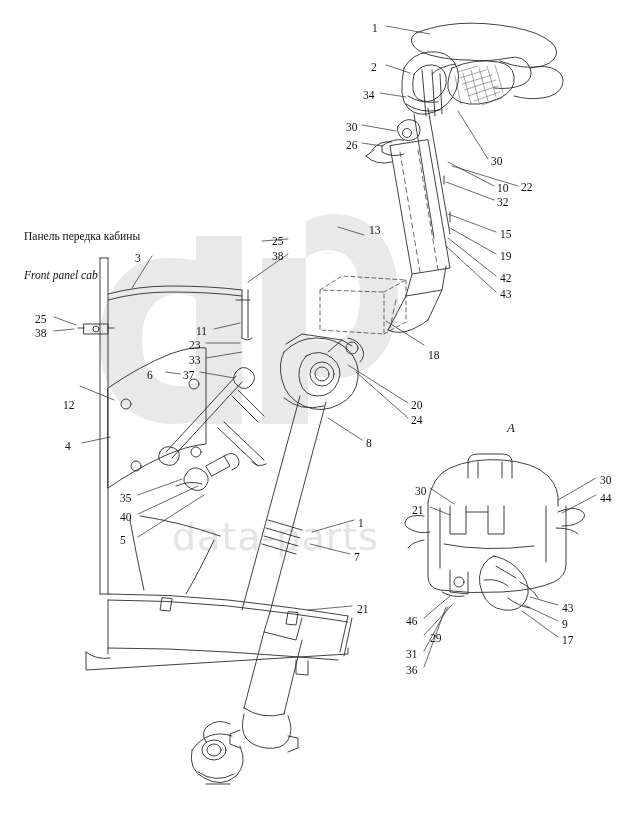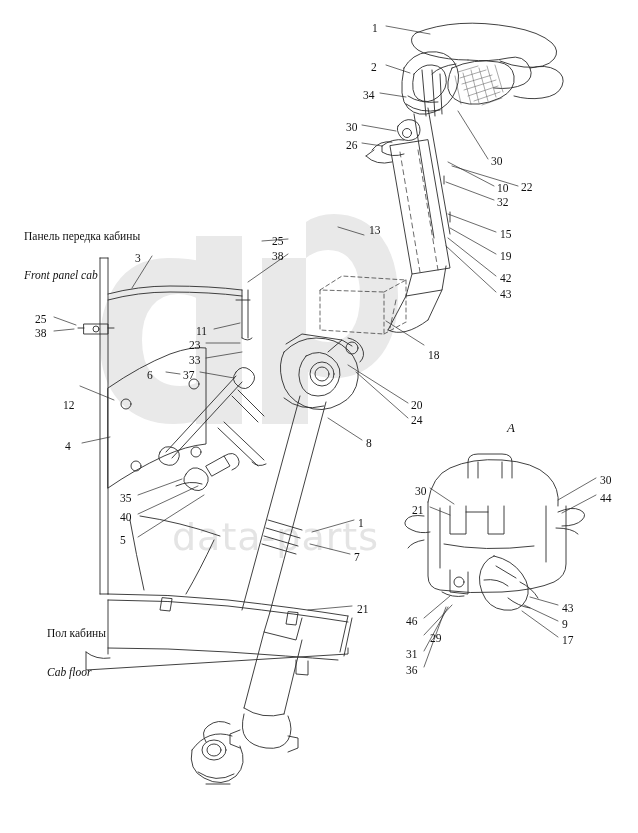--- a/index.html
+++ b/index.html
@@ -336,24 +336,20 @@
         <path d="M424 635 l28 -30"></path>
         <path d="M424 651 l24 -44"></path>
         <path d="M424 667 l22 -60"></path>
       </g>
     </g>
   </svg>
 
   <div class="cap" style="left:24px; top:204px;">
     <span class="norm">Панель передка кабины</span>
     <span class="ital">Front panel cab</span>
-  </div>
-  <div class="cap" style="left:47px; top:601px;">
-    <span class="norm">Пол кабины</span>
-    <span class="ital">Cab floor</span>
   </div>
 
   <div class="secletter" style="left:507px; top:420px;">A</div>
 
   <div id="callouts">
       <div class="lbl" style="left: 372px; top: 22px;">1</div>
       <div class="lbl" style="left: 371px; top: 61px;">2</div>
       <div class="lbl" style="left: 363px; top: 89px;">34</div>
       <div class="lbl" style="left: 346px; top: 121px;">30</div>
       <div class="lbl" style="left: 346px; top: 139px;">26</div>

